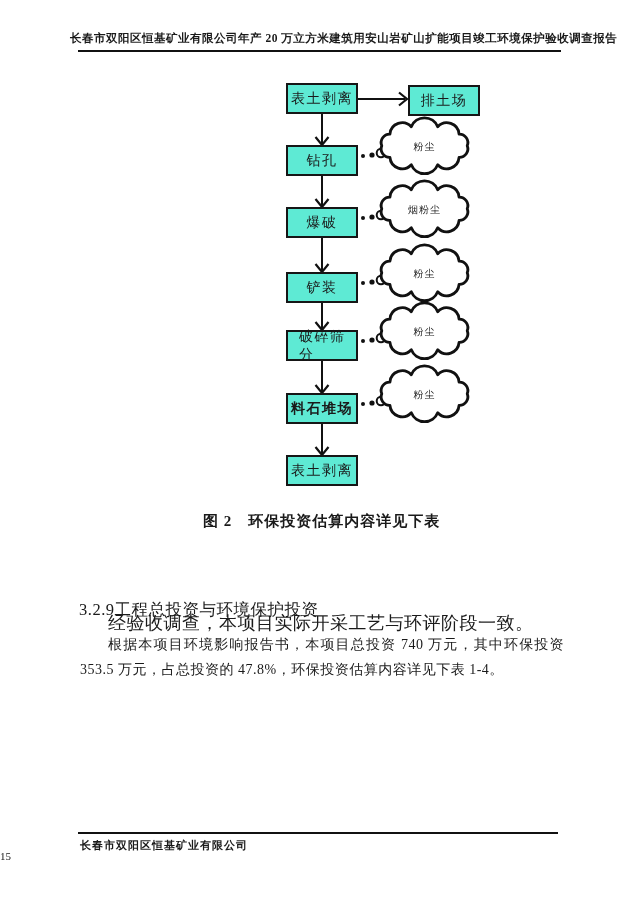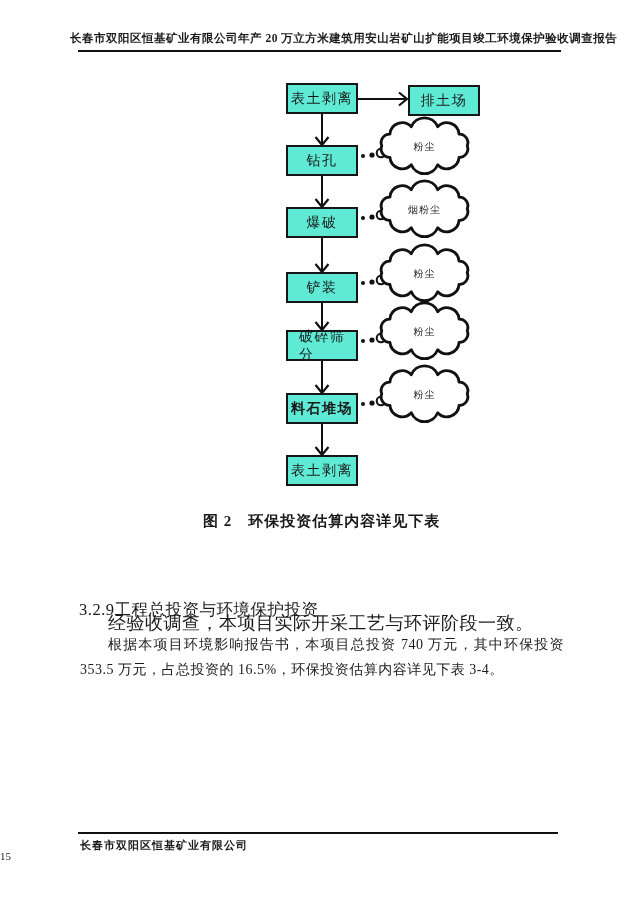--- a/index.html
+++ b/index.html
@@ -132,17 +132,17 @@
 <div class="abs cloud-label" style="left:377px;top:249px;">粉尘</div>
 <div class="abs cloud-label" style="left:377px;top:307px;">粉尘</div>
 <div class="abs cloud-label" style="left:377px;top:370px;">粉尘</div>
 
 <div class="abs figure-caption">
   <span class="fig-no">图 2</span><span>环保投资估算内容详见下表</span>
 </div>
 
 <div class="abs para1">经验收调查，本项目实际开采工艺与环评阶段一致。</div>
 <div class="abs section-heading">3.2.9工程总投资与环境保护投资</div>
-<div class="abs para2">根据本项目环境影响报告书，本项目总投资 740 万元，其中环保投资 353.5 万元，占总投资的 16.5%，环保投资估算内容详见下表 3-4。</div>
+<div class="abs para2">根据本项目环境影响报告书，本项目总投资 740 万元，其中环保投资 353.5 万元，占总投资的 47.8%，环保投资估算内容详见下表 1-4。</div>
 
 <div class="abs footer-rule"></div>
 <div class="abs footer-company">长春市双阳区恒基矿业有限公司</div>
 <div class="abs page-number">15</div>
 
 </body></html>

